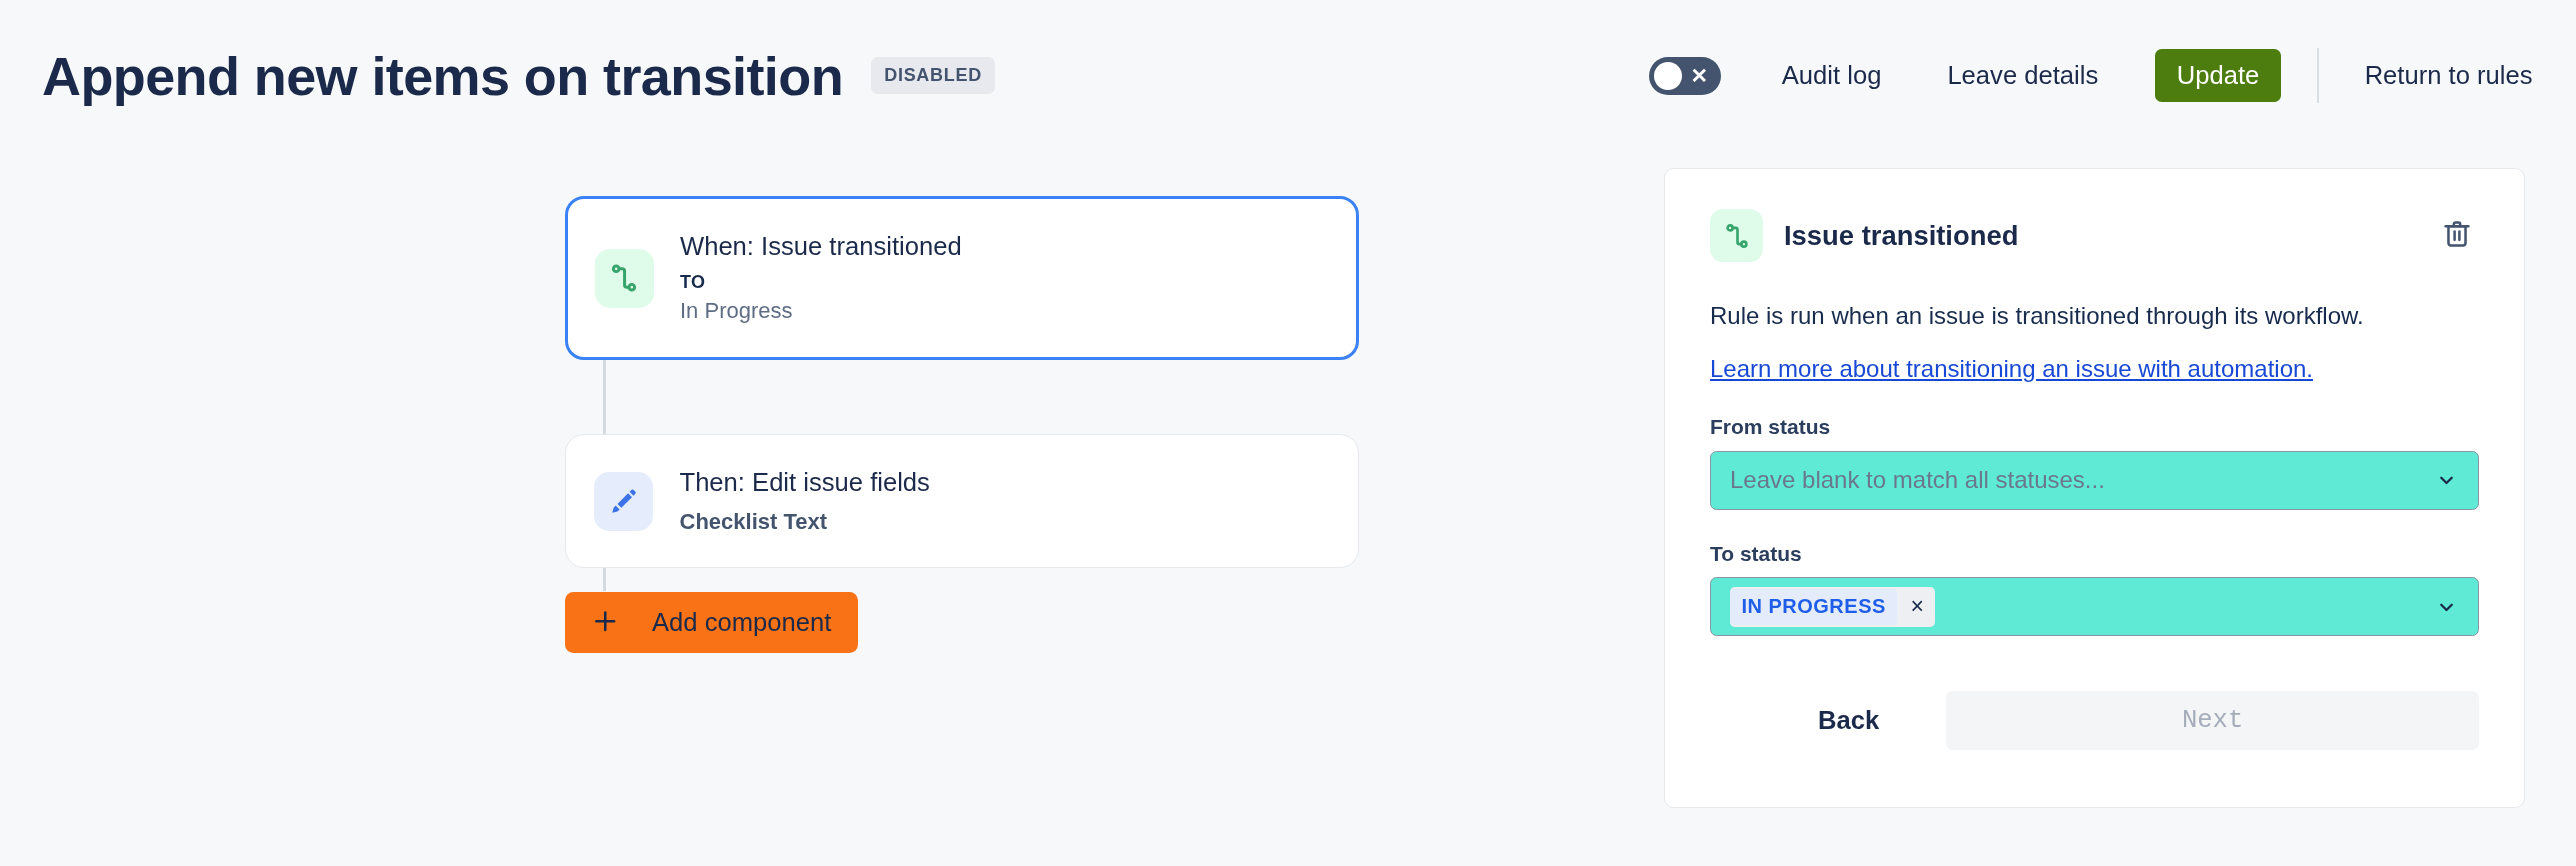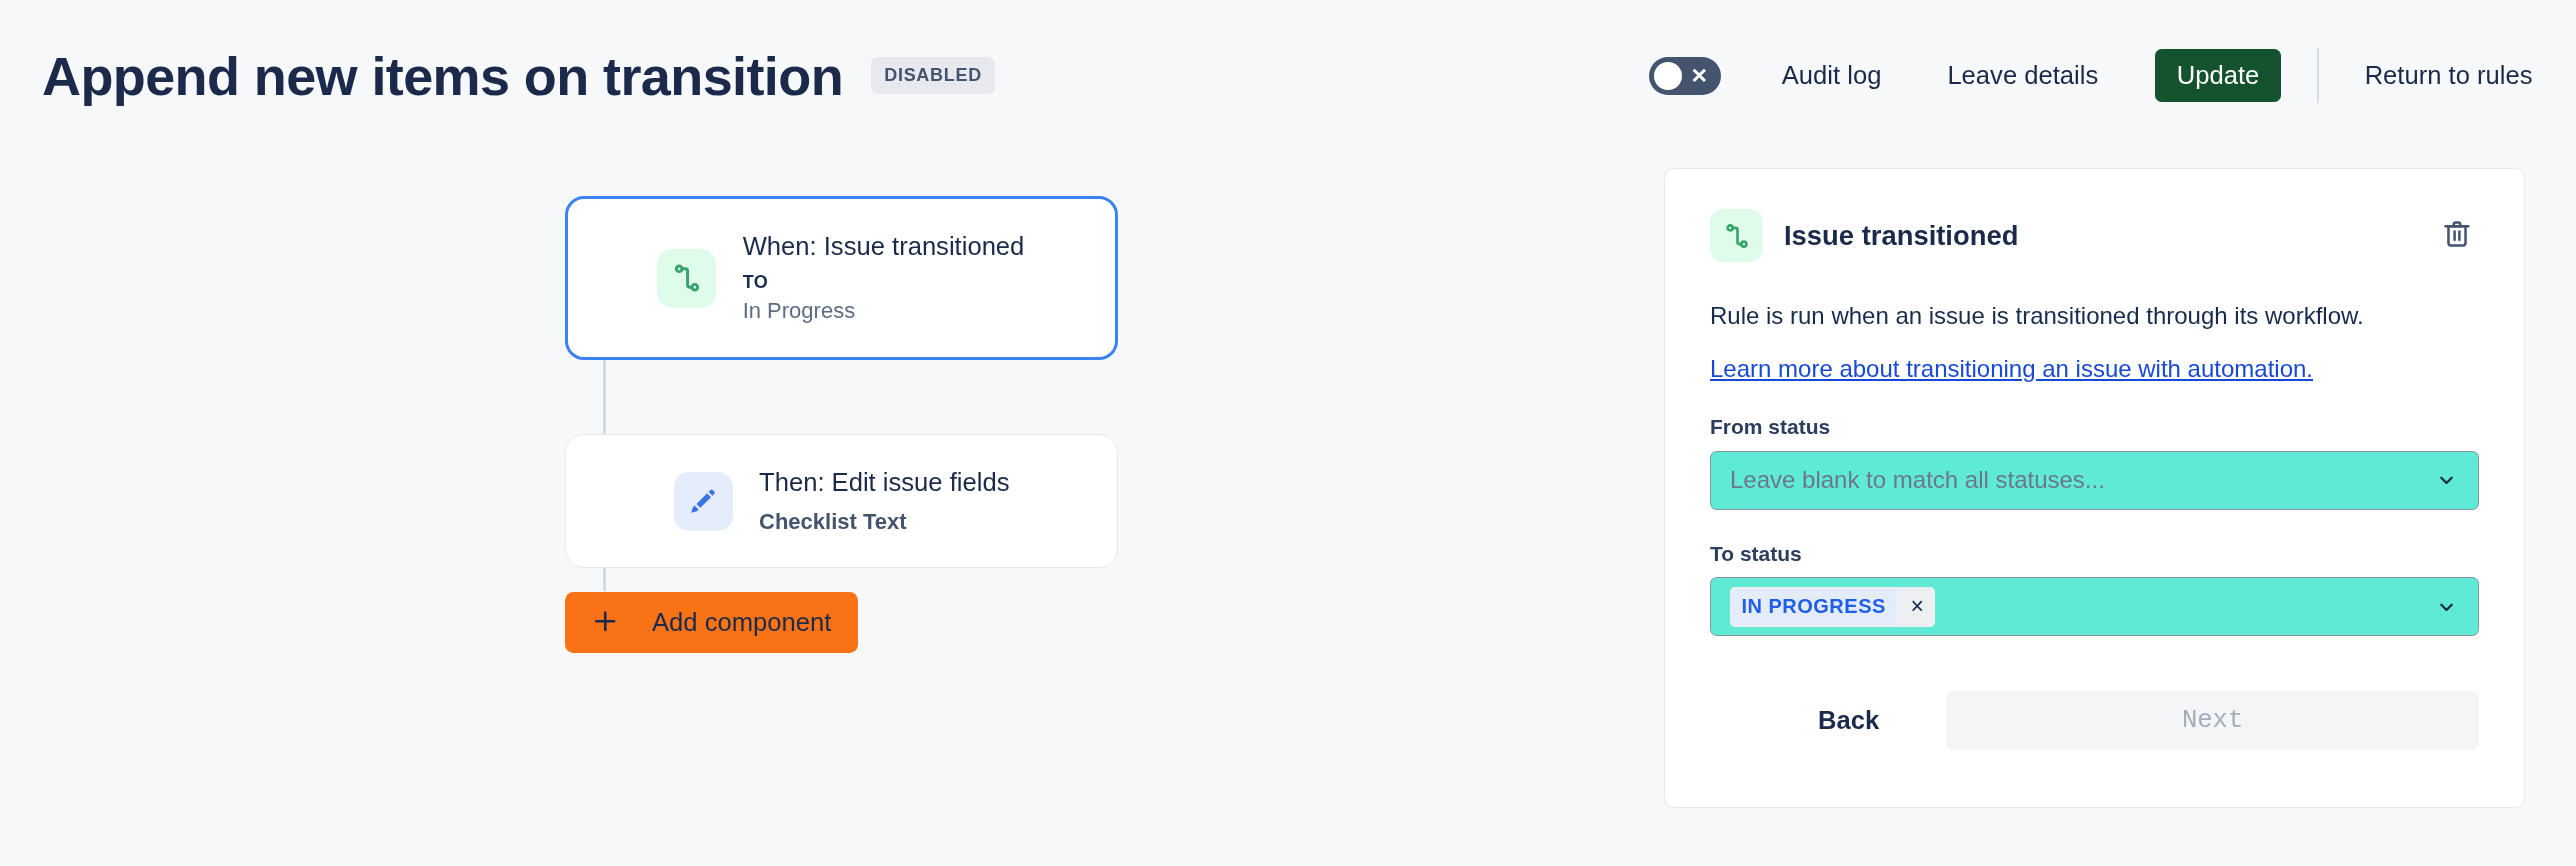--- a/index.html
+++ b/index.html
@@ -90,21 +90,21 @@
     font-size: 25.6px;
     font-weight: 400;
     color: #1B2A4A;
     white-space: nowrap;
     padding: 11.4px 9.5px;
     cursor: pointer;
     text-decoration: none;
   }
   .nav-gap { width: 47px; }
   .update-btn {
-    background: #14532d;
+    background: #4d7c0f;
     color: #FFFFFF;
     font-size: 25.6px;
     font-weight: 400;
     border: none;
     border-radius: 6.6px;
     padding: 12.3px 22px;
     cursor: pointer;
     font-family: "Liberation Sans", sans-serif;
     white-space: nowrap;
     margin-left: 47px;
@@ -134,29 +134,28 @@
     position: absolute;
     left: 38px;
     width: 2.8px;
     background: #D5D9E0;
   }
   .conn-1 { top: 164px; height: 74px; }
   .conn-2 { top: 326px; height: 69px; }
 
   .node {
     position: relative;
-    width: 553px;
+    width: 794px;
     box-sizing: border-box;
     background: #FFFFFF;
     border-radius: 19px;
     display: flex;
     align-items: center;
     padding: 24.6px 28px;
     z-index: 2;
-    justify-content: center;
   }
   .node-trigger {
     border: 3.8px solid #3B82F6;
     height: 164px;
     padding-left: 26.5px;
   }
   .node-action {
     border: 1.9px solid #E6E8EC;
     height: 134px;
     margin-top: 74px;

